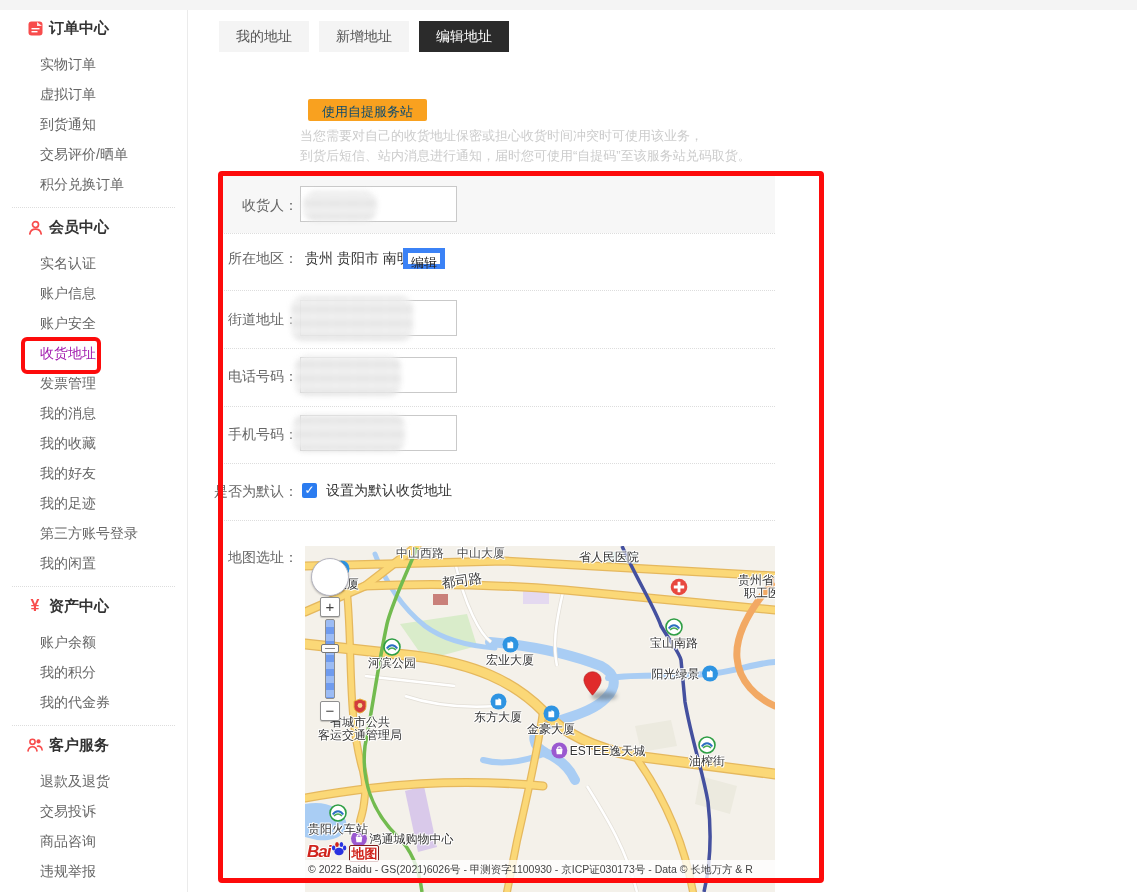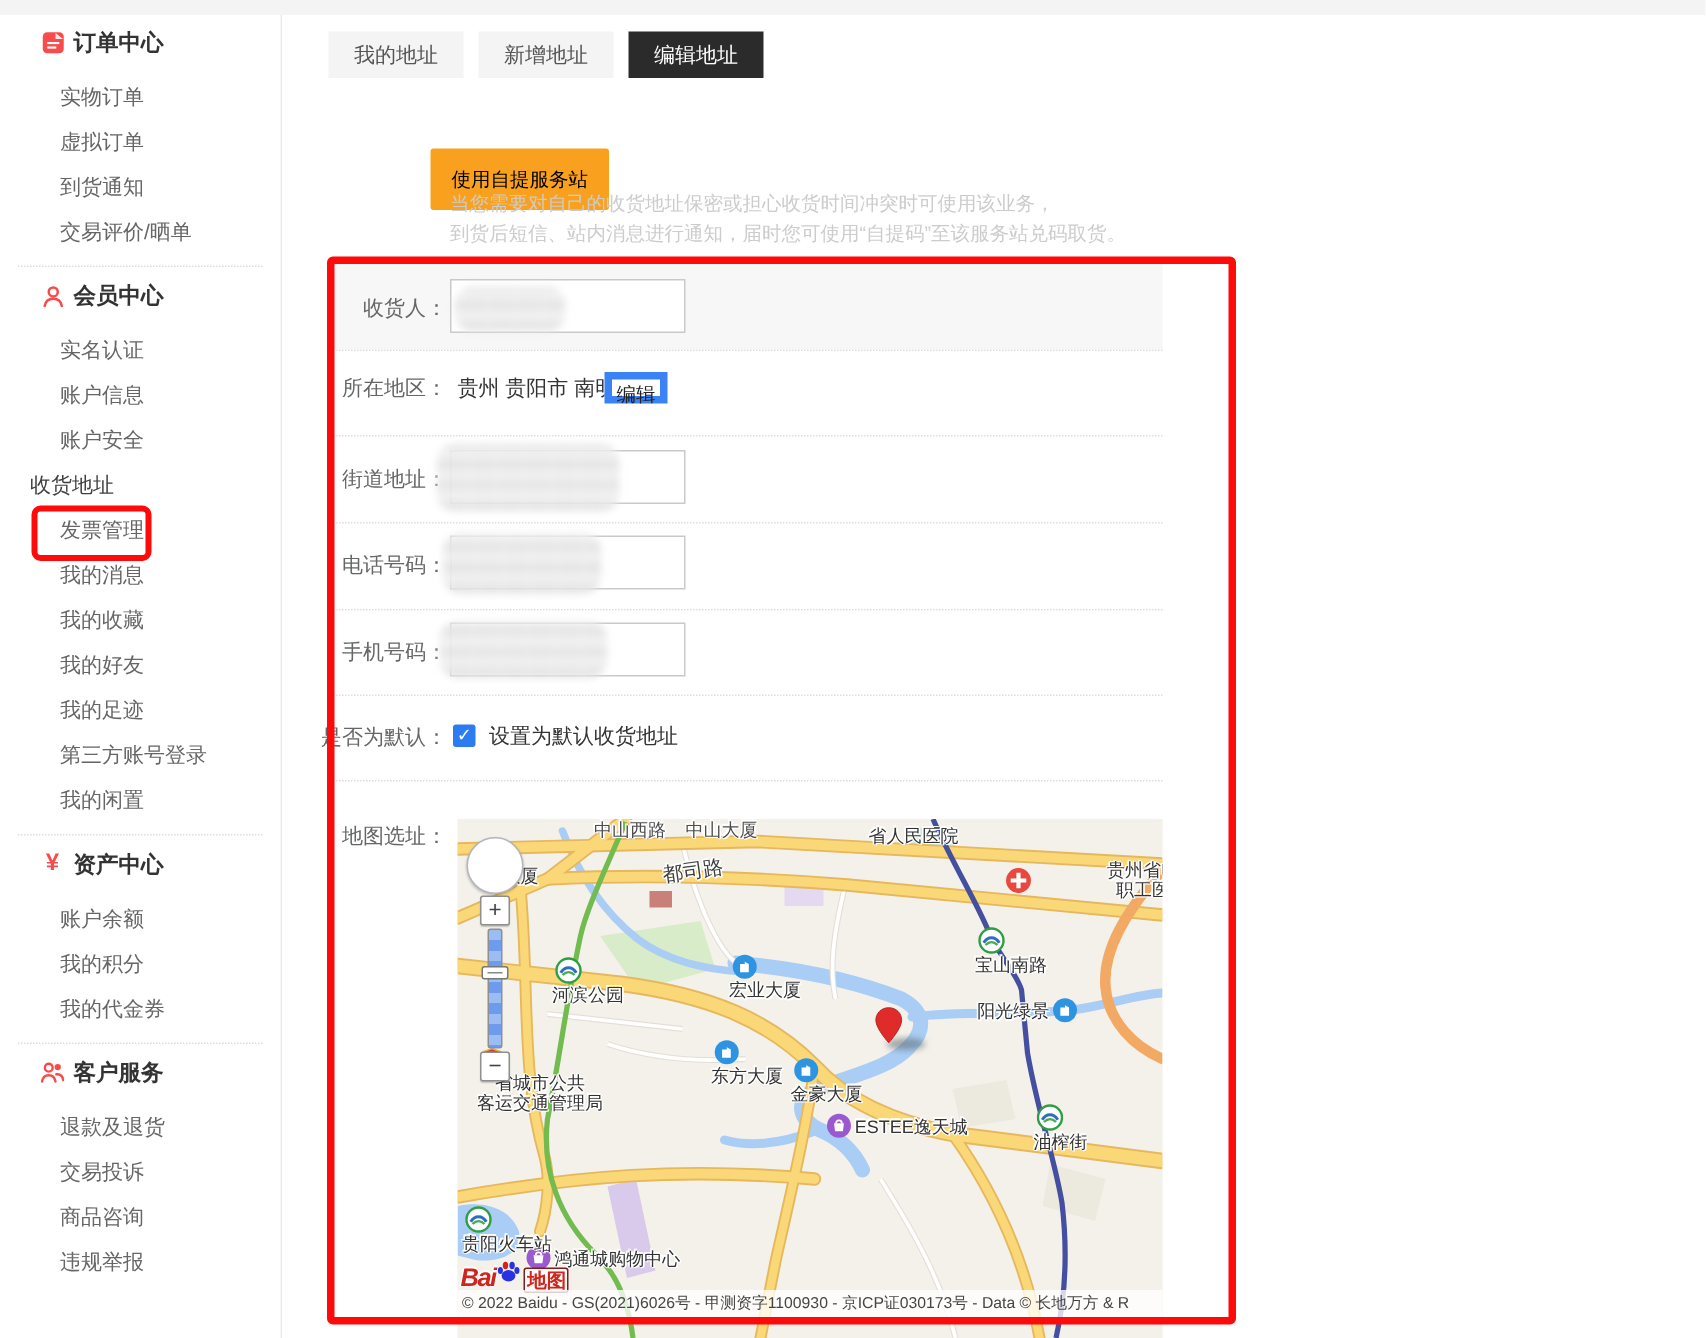--- a/index.html
+++ b/index.html
@@ -10,34 +10,34 @@
   .top-strip { position:absolute; left:0; top:0; width:1137px; height:10px; background:#f4f4f4; }
 
   
   .sidebar { position:absolute; left:0; top:10px; width:188px; height:882px;
     background:#fff; border-right:1px solid #ebebeb; padding-top:6px; }
   .side-header { height:24px; margin-bottom:10px; display:flex; align-items:center; padding-left:27px; }
   .side-header .hicon { width:16px; height:16px; margin-right:6px; display:inline-flex; align-items:center; justify-content:center; }
   .side-header .htxt { font-size:15px; font-weight:bold; color:#333; }
   .side-item { height:30px; display:flex; align-items:center; padding-left:40px;
     font-size:14px; color:#666; cursor:pointer; }
-  .side-item.active { color:#404040;padding-left:20px; }
+  .side-item.active { color:#a21caf; }
   .side-divider { border-top:1px dotted #ddd; margin:7px 12px; height:0; }
   .mt6 { margin-top:6px; }
   .yen { color:#f84c4c; font-size:16px; font-weight:bold; line-height:16px; }
 
   
   .tabs { position:absolute; left:219px; top:21px; display:flex; }
   .tab { height:31px; line-height:31px; padding:0 17px; font-size:14px; color:#555;
     background:#f4f4f4; margin-right:10px; cursor:pointer; }
   .tab.active { background:#2b2b2b; color:#fff; }
 
   
-  .pickup-btn { position:absolute; left:287px; top:99px; height:41px; line-height:25px;
-    padding:0 14px; background:#f9a11f; color:#000000; font-size:13px; border:none;
+  .pickup-btn { position:absolute; left:308px; top:99px; height:22px; line-height:25px;
+    padding:0 14px; background:#f9a11f; color:#0c4a6e; font-size:13px; border:none;
     border-radius:2px; cursor:pointer; }
   .pickup-desc { position:absolute; left:300px; width:560px; font-size:13px; color:#ccc; line-height:20px; }
   .pd1 { top:126px; } .pd2 { top:146px; }
 
   
   .row1-bg { position:absolute; left:222px; top:176px; width:553px; height:57px; background:#f7f7f7; }
   .flabel { position:absolute; left:200px; width:98px; text-align:right; font-size:14px; color:#666; }
   .finput { position:absolute; width:157px; height:36px; background:#fff; border:1px solid #c9c9c9; }
   .blob { position:absolute; background:
       repeating-linear-gradient(0deg, rgba(228,228,228,.9) 0 7px, rgba(240,240,240,.9) 7px 14px),
@@ -49,21 +49,21 @@
     padding:0 3px; font-size:13px; color:#222; background:#fff; border:5px solid #3b82f6; cursor:pointer; }
   .chk { position:absolute; left:302px; top:483px; width:15px; height:15px; background:#2b7cf0;
     border-radius:2px; color:#fff; font-size:12px; line-height:15px; text-align:center; cursor:pointer; }
   .chk-label { position:absolute; left:326px; top:482px; font-size:14px; color:#333; }
 
   
   .map { position:absolute; left:305px; top:546px; width:470px; height:346px; overflow:hidden;
     background:#f4f1ea; cursor:grab; }
   .map svg.base { position:absolute; left:0; top:0; }
   .poi { position:absolute; transform:translate(-50%,0); display:flex; flex-direction:column;
-    pointer-events:none; }
+    align-items:center; pointer-events:none; }
   .poi .lbl { font-size:12px; color:#333; white-space:nowrap; line-height:13px; text-align:center;
     text-shadow:1px 0 0 #fff,-1px 0 0 #fff,0 1px 0 #fff,0 -1px 0 #fff,1px 1px 0 #fff,-1px -1px 0 #fff; }
   .poi.k-road .lbl { color:#4d4d4d; }
   .poi.k-roadbig .lbl { font-size:13.5px; color:#3d3d3d; transform:rotate(-8deg); }
   .poi.row { flex-direction:row; align-items:center; }
   .poi .ic { display:inline-flex; margin:0 2px 1px 2px; }
   .pin { position:absolute; left:278px; top:125px; }
   .pin-shadow { position:absolute; left:286px; top:146px; width:26px; height:8px; background:#5b6770;
     border-radius:50%; filter:blur(2px); opacity:.55; }
 
@@ -114,20 +114,21 @@
           <rect x="3.5" y="7" width="8" height="1.4" fill="#fff"></rect>
           <rect x="3.5" y="10" width="6" height="1.4" fill="#fff"></rect>
         </svg>
     </span>
     <span class="htxt">订单中心</span>
   </div>
   <div class="side-item">实物订单</div>
   <div class="side-item">虚拟订单</div>
   <div class="side-item">到货通知</div>
   <div class="side-item">交易评价/晒单</div>
+  <div class="side-item">积分兑换订单</div>
 
   <div class="side-divider"></div>
 
   <div class="side-header">
     <span class="hicon">
       <svg width="15" height="15" viewBox="0 0 15 15">
           <circle cx="7.5" cy="4.6" r="3" fill="none" stroke="#f84c4c" stroke-width="1.7"></circle>
           <path d="M1.8 14c.6-3.2 2.9-4.8 5.7-4.8s5.1 1.6 5.7 4.8" fill="none" stroke="#f84c4c" stroke-width="1.7" stroke-linecap="round"></path>
         </svg>
     </span>

